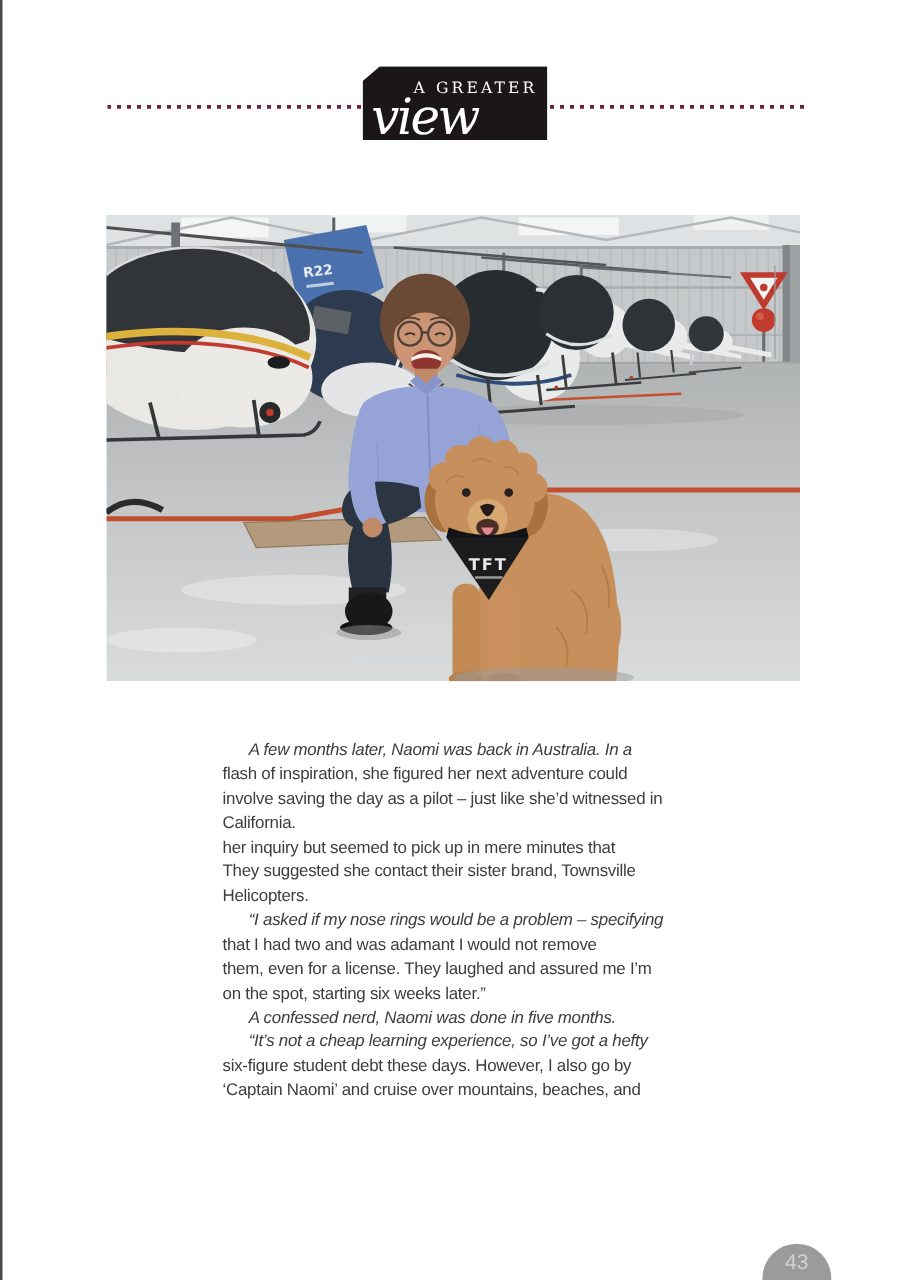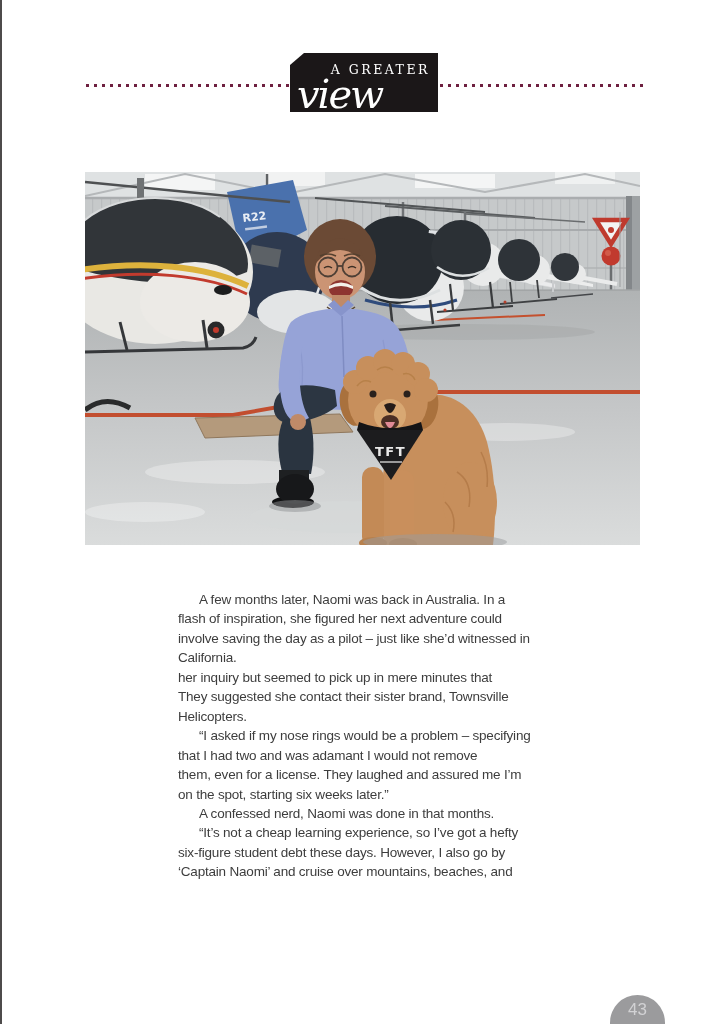--- a/index.html
+++ b/index.html
@@ -21,21 +21,21 @@
 
   
   .photo{position:absolute;left:85px;top:172px;width:555px;height:373px;margin:0;overflow:hidden;}
   .photo svg{display:block;}
 
   
   .article{position:absolute;left:178px;top:590px;width:380px;color:#3d3d3d;
            font-size:13.5px;line-height:19.45px;letter-spacing:-0.2px;}
   .para{margin:0;}
   .line{white-space:pre;}
-  .line.first{padding-left:21px;}
+  .line.first{padding-left:21px;font-style:italic;}
 
   
   .page-num{position:absolute;left:610px;top:995px;width:55px;height:55px;border-radius:50%;
             background:#9b9b9d;display:flex;justify-content:center;color:#d2d2d4;
             font-size:17px;padding-top:0;box-sizing:border-box;}
   .page-num span{margin-top:5px;}
 </style>
 </head>
 <body>
 
@@ -253,21 +253,21 @@
         <div class="line">They suggested she contact their sister brand, Townsville</div>
         <div class="line">Helicopters.</div>
       </div>
       <div class="para">
         <div class="line first">“I asked if my nose rings would be a problem – specifying</div>
         <div class="line">that I had two and was adamant I would not remove</div>
         <div class="line">them, even for a license. They laughed and assured me I’m</div>
         <div class="line">on the spot, starting six weeks later.”</div>
       </div>
       <div class="para">
-        <div class="line first">A confessed nerd, Naomi was done in that months.</div>
+        <div class="line first">A confessed nerd, Naomi was done in five months.</div>
       </div>
       <div class="para">
         <div class="line first">“It’s not a cheap learning experience, so I’ve got a hefty</div>
         <div class="line">six-figure student debt these days. However, I also go by</div>
         <div class="line">‘Captain Naomi’ and cruise over mountains, beaches, and</div>
       </div>
     </div>
 
   <div class="page-num">
     <span>43</span>

